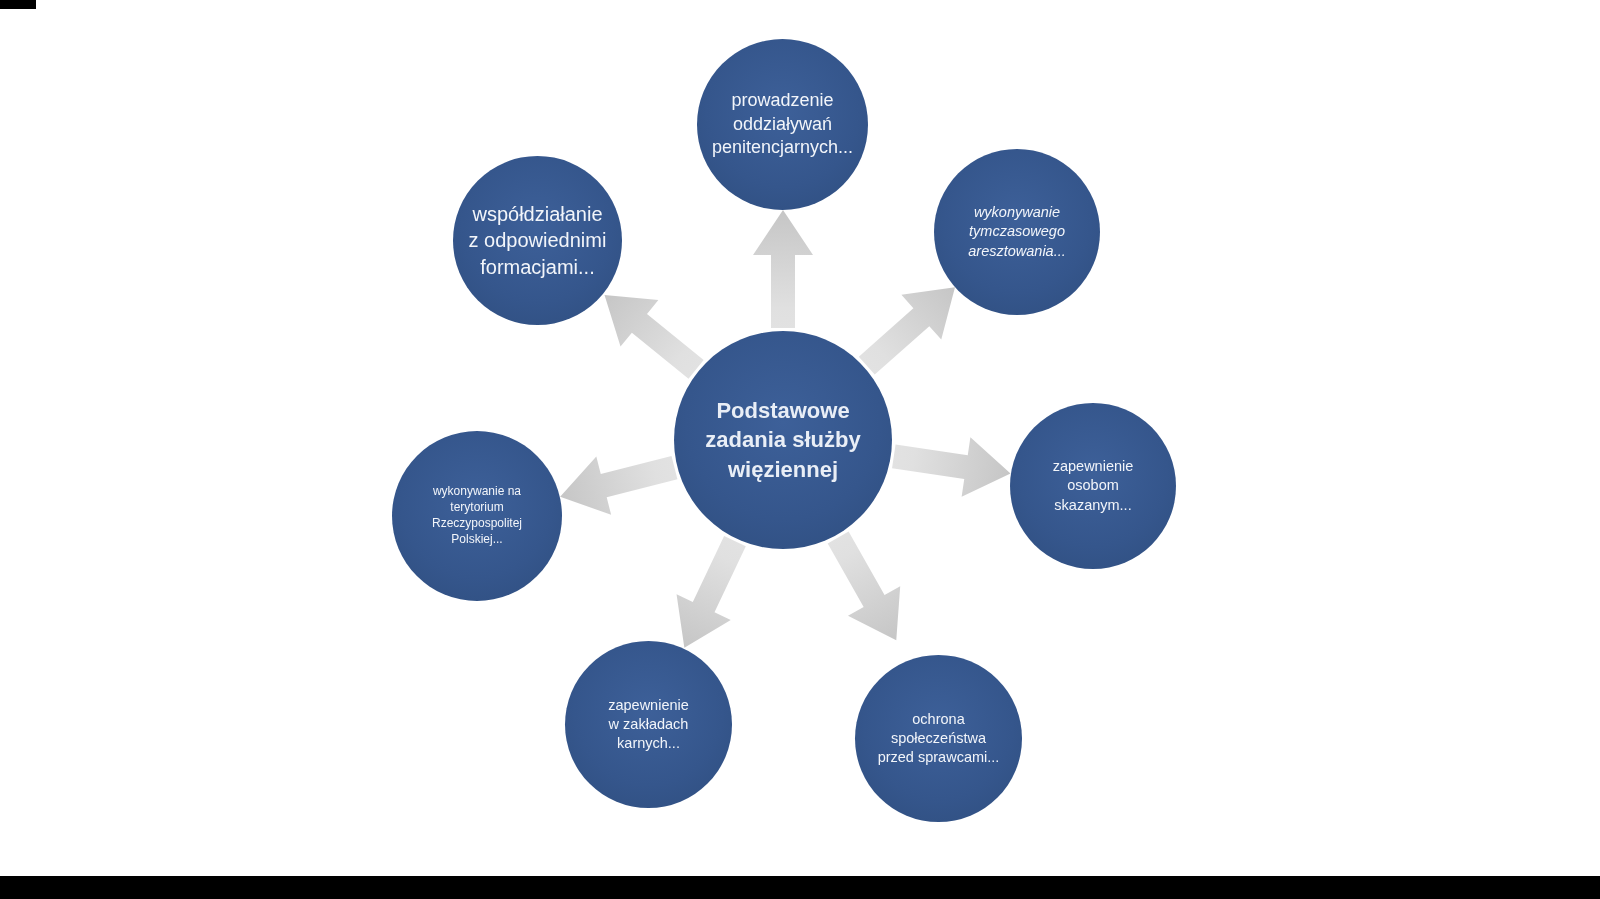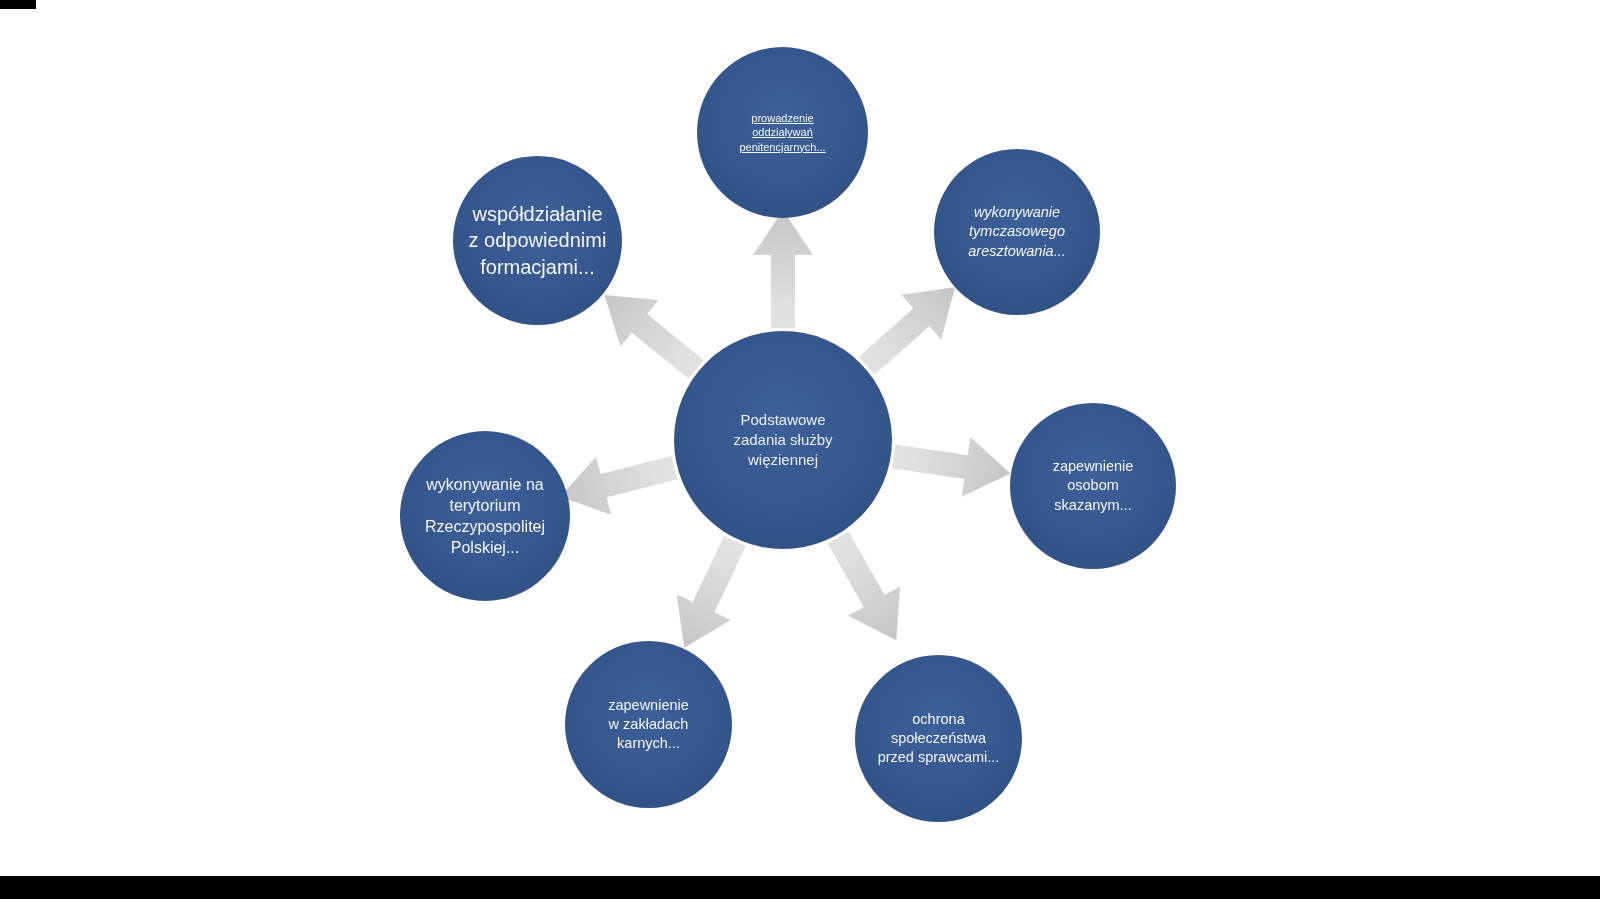--- a/index.html
+++ b/index.html
@@ -38,30 +38,30 @@
     box-sizing: border-box;
   }
   .node .label {
     white-space: pre-line;
     line-height: 1.32;
     padding: 6px;
   }
   .node-center {
     left: 674px; top: 331px;
     width: 218px; height: 218px;
-    font-size: 15px;
-    font-weight: 400;
+    font-size: 22px;
+    font-weight: 700;
     color: #e9eef6;
   }
-  .node-top        { left: 697px; top: 47px;  width: 171px; height: 171px; font-size: 11px; text-decoration: underline; }
+  .node-top        { left: 697px; top: 39px;  width: 171px; height: 171px; font-size: 18px; }
   .node-top-right  { left: 934px; top: 149px; width: 166px; height: 166px; font-size: 14.5px; font-style: italic; }
   .node-right      { left: 1010px; top: 403px; width: 166px; height: 166px; font-size: 14.5px; }
   .node-bottom-right { left: 855px; top: 655px; width: 167px; height: 167px; font-size: 14.5px; }
   .node-bottom-left  { left: 565px; top: 641px; width: 167px; height: 167px; font-size: 14.5px; }
-  .node-left       { left: 400px; top: 431px; width: 170px; height: 170px; font-size: 16px; }
+  .node-left       { left: 392px; top: 431px; width: 170px; height: 170px; font-size: 12px; }
   .node-top-left   { left: 453px; top: 156px; width: 169px; height: 169px; font-size: 20px; }
   .bar-bottom {
     position: absolute;
     left: 0;
     bottom: 0;
     width: 1600px;
     height: 23px;
     background: #000000;
     z-index: 3;
   }

